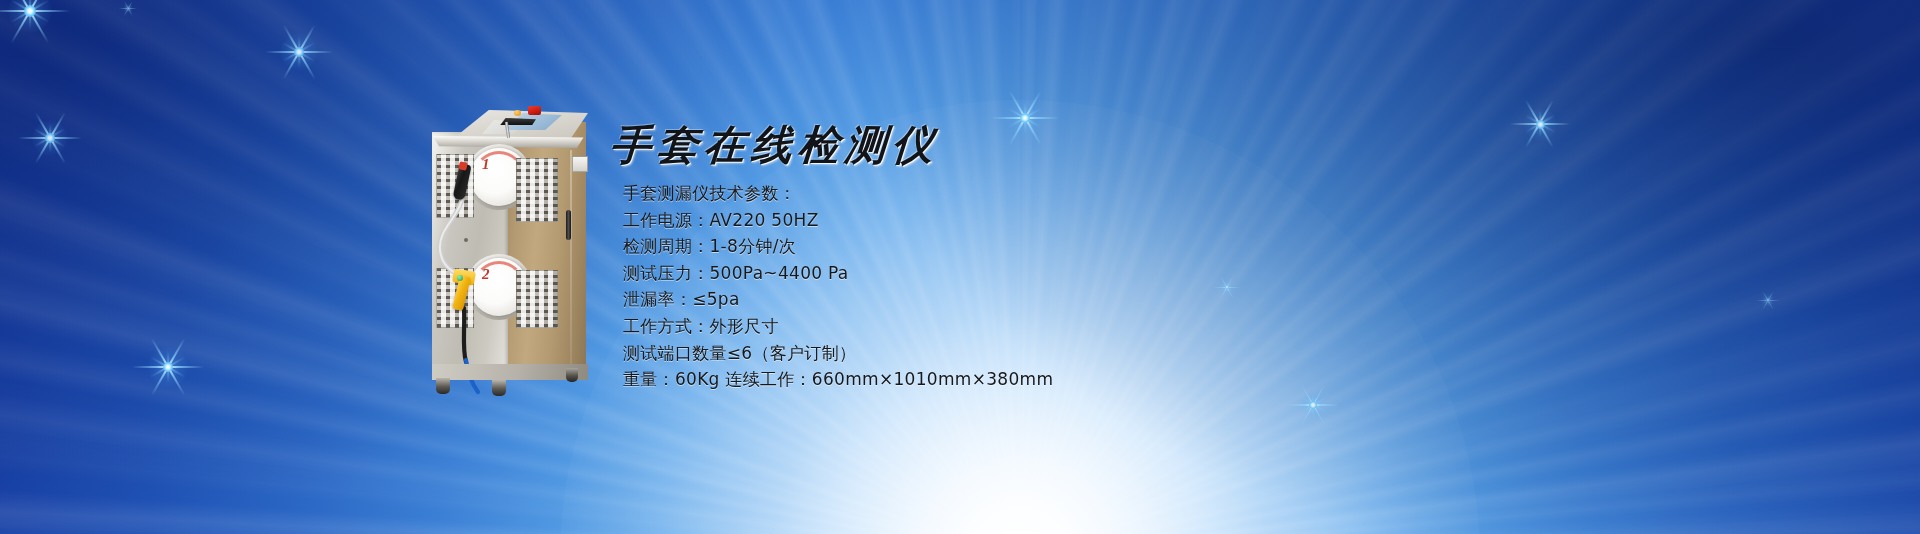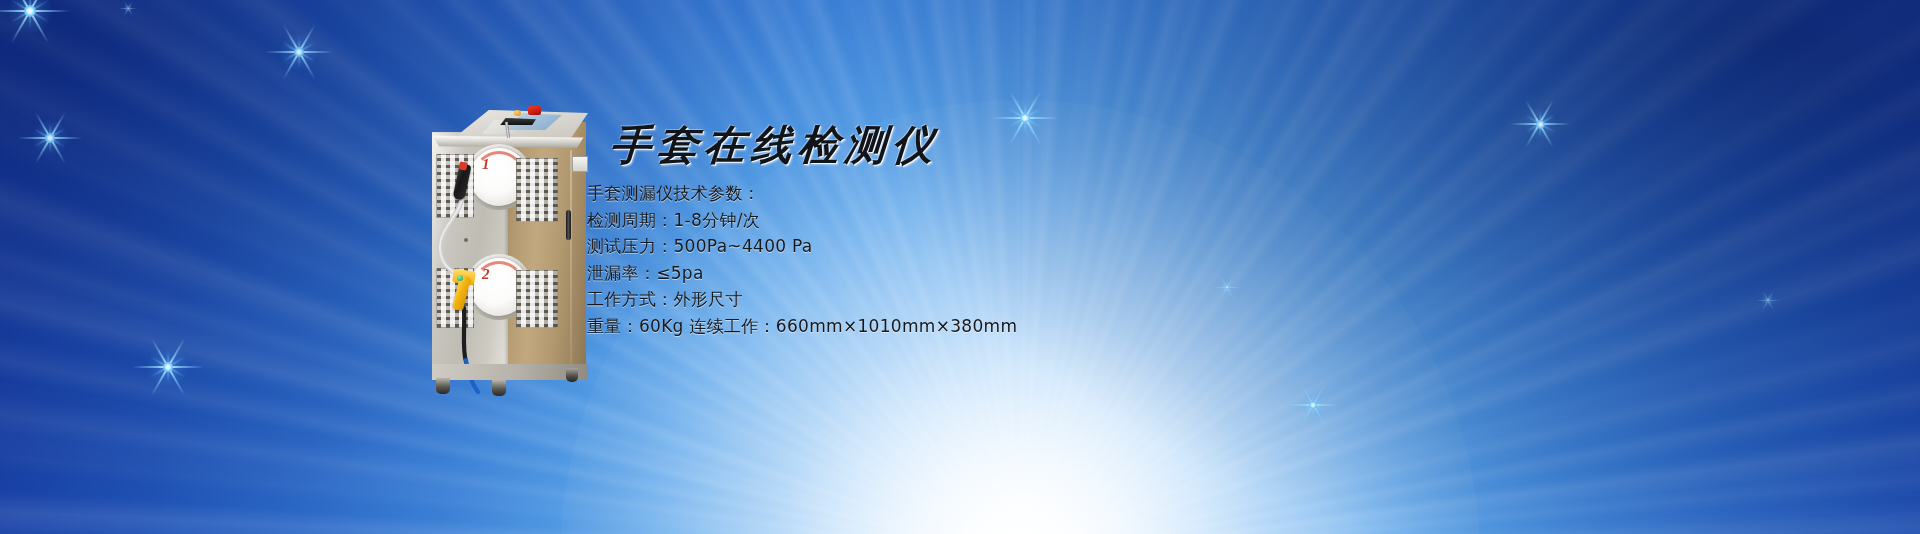--- a/index.html
+++ b/index.html
@@ -314,21 +314,21 @@
     text-shadow:
       1px 1px 0 rgba(255,255,255,.85),
       2px 2px 2px rgba(255,255,255,.45),
       -1px -1px 0 rgba(255,255,255,.35);
     white-space: nowrap;
     transform: skewX(-4deg);
   }
 
   #spec-list {
     position: absolute;
-    left: 587px;
+    left: 623px;
     top: 180px;
     width: 900px;
   }
   .spec-line {
     font-family: "DejaVu Sans", "Liberation Sans", sans-serif;
     font-size: 17px;
     line-height: 26.6px;
     color: #15181c;
     white-space: nowrap;
     letter-spacing: .3px;
@@ -512,21 +512,23 @@
     <div class="m-layer" style="left:146px; top:276px; width:12px; height:14px; border-radius:0 0 5px 5px;
          background:linear-gradient(180deg,#a8a59d 0%,#55524d 55%,#272623 100%);"></div>
     <div class="m-layer" style="left:44px; top:146px; width:4px; height:4px; border-radius:50%;
          background:#6f6b62;"></div>
   </div>
 
   <div id="content">
     <div id="title">手套在线检测仪</div>
     <div id="spec-list">
       <div class="spec-line">手套测漏仪技术参数：</div>
+      <div class="spec-line">工作电源：AV220  50HZ</div>
       <div class="spec-line">检测周期：1-8分钟/次</div>
       <div class="spec-line">测试压力：500Pa~4400 Pa</div>
       <div class="spec-line">泄漏率：≤5pa</div>
       <div class="spec-line">工作方式：外形尺寸</div>
+      <div class="spec-line">测试端口数量≤6（客户订制）</div>
       <div class="spec-line">重量：60Kg    连续工作：660mm×1010mm×380mm</div>
     </div>
   </div>
 
 </div>
 
 </body></html>

